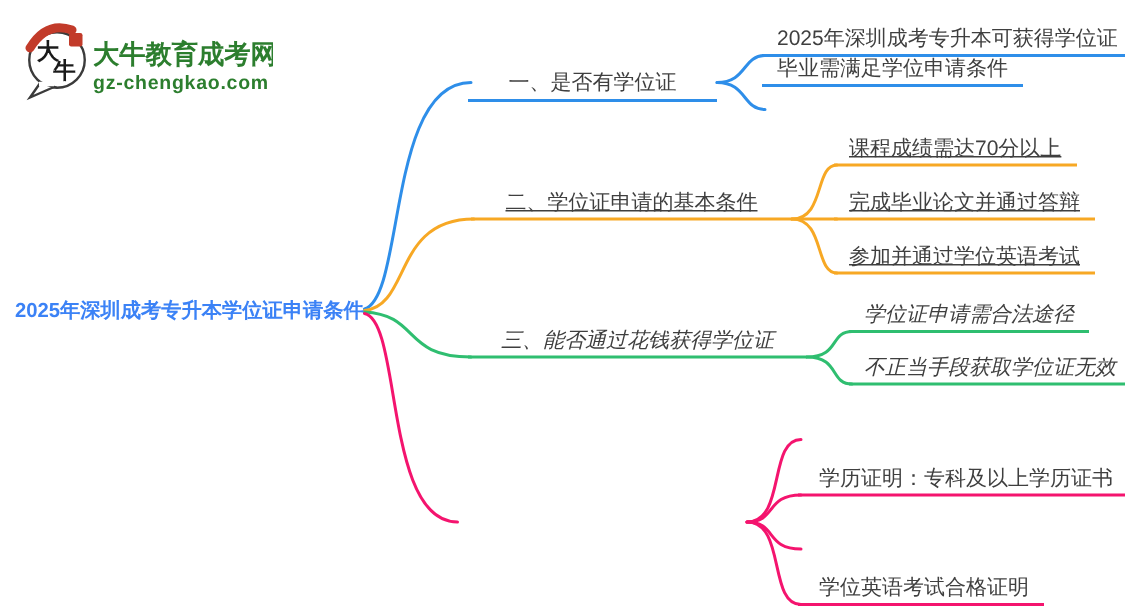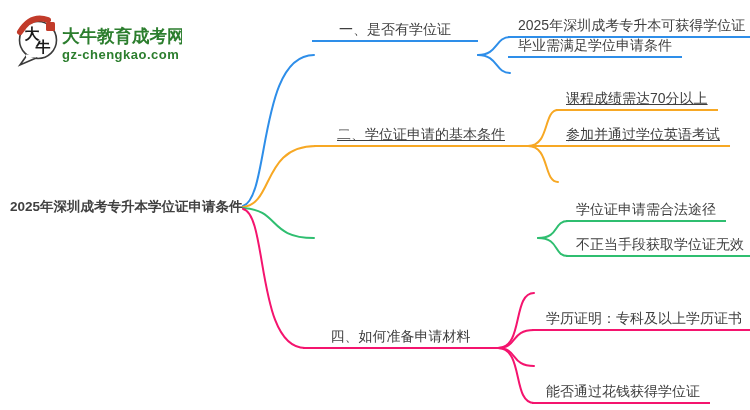--- a/index.html
+++ b/index.html
@@ -25,26 +25,26 @@
     color: #3f3f3f;
     white-space: nowrap;
     padding: 0 10px 2px 10px;
     border-bottom: 2px solid transparent;
   }
   .branch-label { text-align: center; padding: 0 4px 2px 4px; }
   .root-label {
     position: absolute;
     left: 10px; top: 198px; width: 230px;
     font-size: 13.5px; line-height: 18px;
-    font-weight: bold; color: #404040;
+    font-weight: bold; color: #3b82f6;
     text-align: center; white-space: nowrap;
   }
   .c-blue   { border-bottom-color: #2E8EE9; }
   .c-orange { border-bottom-color: #F7A824; text-decoration: underline; }
-  .c-green  { border-bottom-color: #2FBE70; }
+  .c-green  { border-bottom-color: #2FBE70; font-style: italic; }
   .c-pink   { border-bottom-color: #F4146E; }
 
   
   #logo { position: absolute; left: 12px; top: 12px; }
 </style>
 </head>
 <body>
 
 <div id="canvas">
 
@@ -87,28 +87,29 @@
       <rect x="34" y="10" width="9" height="9" rx="1.5" fill="#C23B2A"></rect>
       <text x="20" y="27" font-size="15" font-weight="bold" font-family="'DejaVu Serif','Liberation Serif',serif" fill="#1a1a1a" text-anchor="middle">大</text>
       <text x="31" y="40" font-size="15" font-weight="bold" font-family="'DejaVu Serif','Liberation Serif',serif" fill="#1a1a1a" text-anchor="middle">牛</text>
     </g>
     <text x="50" y="30" font-size="17.5" font-weight="bold" fill="#2C7E2E">大牛教育成考网</text>
     <text x="50" y="47" font-size="13" font-weight="bold" fill="#2C7E2E" letter-spacing="0.5">gz-chengkao.com</text>
   </svg>
 
   <div class="root-label">2025年深圳成考专升本学位证申请条件</div>
 
-  <div class="node branch-label c-blue" style="left:312px; top:21px; width:166px;font-family:Liberation Serif, serif;">一、是否有学位证</div>
+  <div class="node branch-label c-blue" style="left:312px; top:47px; width:166px;font-family:Liberation Serif, serif;">一、是否有学位证</div>
   <div class="node c-blue" style="left:508px; top:17px;">2025年深圳成考专升本可获得学位证</div>
   <div class="node c-blue" style="left:508px; top:37px;">毕业需满足学位申请条件</div>
 
   <div class="node branch-label c-orange" style="left:314px; top:126px; width:214px;">二、学位证申请的基本条件</div>
   <div class="node c-orange" style="left:556px; top:90px;">课程成绩需达70分以上</div>
-  <div class="node c-orange" style="left:556px; top:126px;">参加并通过学位英语考试</div>
+  <div class="node c-orange" style="left:556px; top:126px;">完成毕业论文并通过答辩</div>
+  <div class="node c-orange" style="left:556px; top:162px;">参加并通过学位英语考试</div>
 
+  <div class="node branch-label c-green" style="left:312px; top:218px; width:226px;">三、能否通过花钱获得学位证</div>
   <div class="node c-green" style="left:566px; top:201px;">学位证申请需合法途径</div>
   <div class="node c-green" style="left:566px; top:236px;">不正当手段获取学位证无效</div>
 
-  <div class="node branch-label c-pink" style="left:303px; top:328px; width:195px;">四、如何准备申请材料</div>
   <div class="node c-pink" style="left:532px; top:310px; padding-left:14px;">学历证明：专科及以上学历证书</div>
-  <div class="node c-pink" style="left:532px; top:383px; padding-left:14px;">能否通过花钱获得学位证</div>
+  <div class="node c-pink" style="left:532px; top:383px; padding-left:14px;">学位英语考试合格证明</div>
 
 </div>
 
 </body></html>

